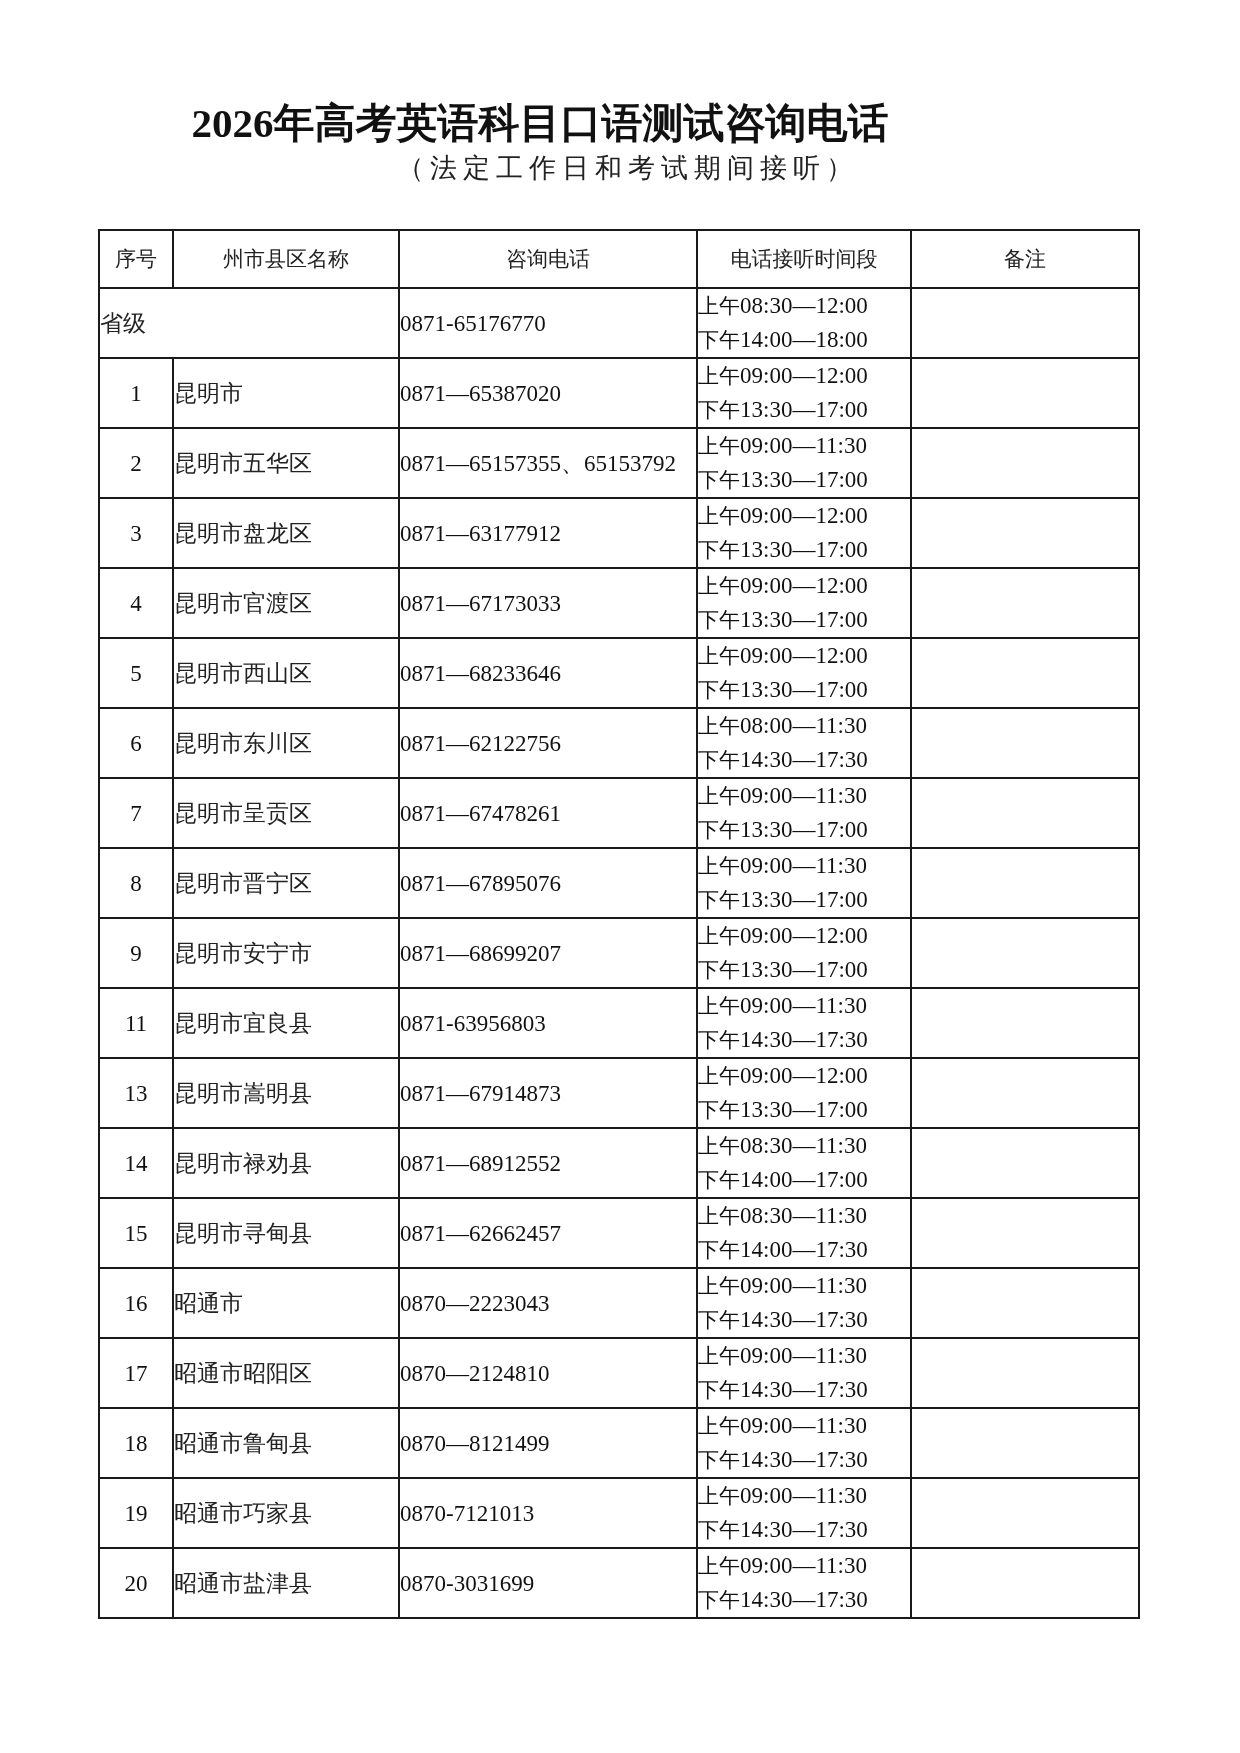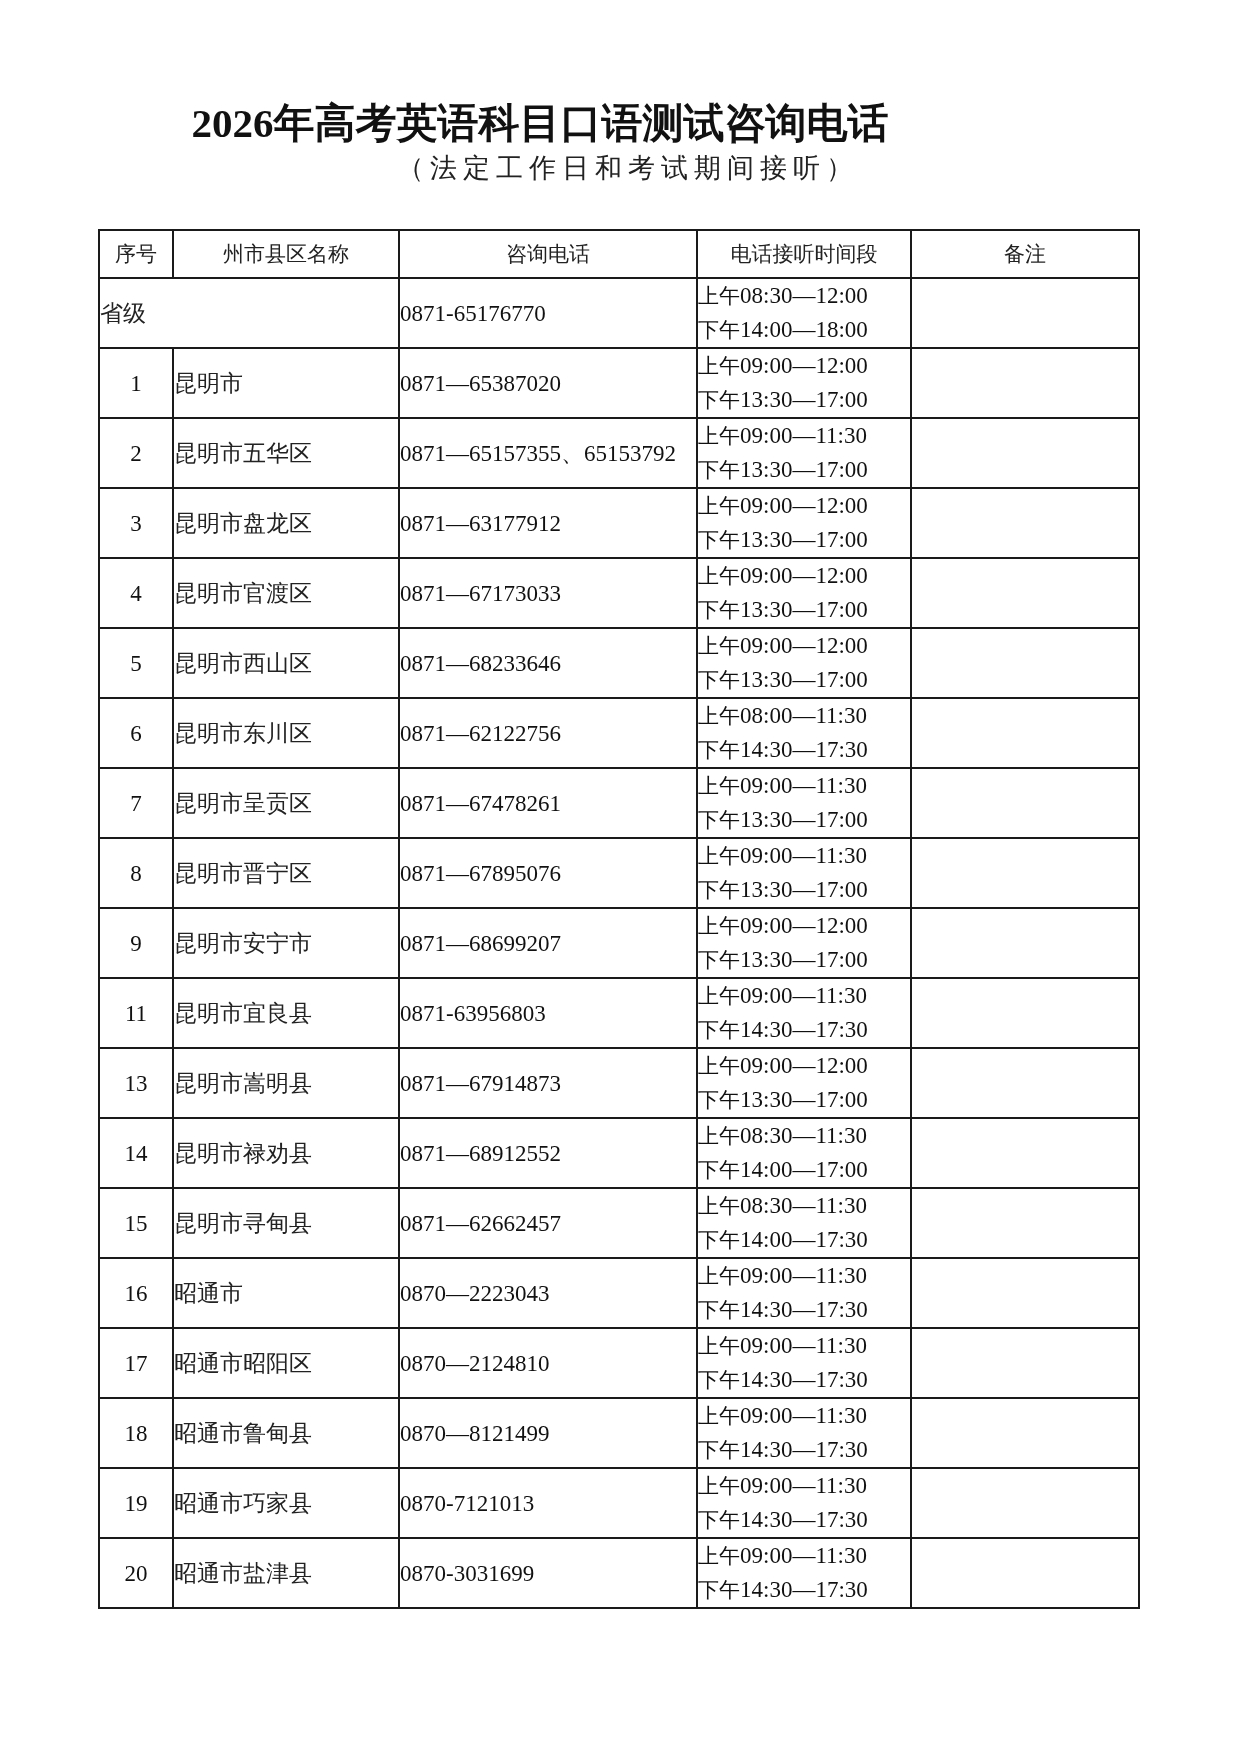--- a/index.html
+++ b/index.html
@@ -22,21 +22,21 @@
   }
   table.contacts td, table.contacts th {
     border: 2.5px solid #1a1a1a; padding: 0; overflow: hidden; white-space: nowrap;
     font-weight: normal; font-size: 23px; line-height: 33px; vertical-align: middle;
   }
   col.c-idx { width: 74px; }
   col.c-name { width: 226px; }
   col.c-phone { width: 298px; }
   col.c-time { width: 214px; }
   col.c-note { width: 228px; }
-  tr.head-row { height: 48px; }
+  tr.head-row { height: 58px; }
   tr.head-row th { text-align: center; font-family: "DejaVu Sans", sans-serif; font-size: 21px; color: #222; }
   tr.prov-row { height: 69px; margin-top: 14px; }
   tr.data-row { height: 65.75px; }
   td.idx { text-align: center; }
   td.name { text-align: left; padding-left: 6px; font-family: "DejaVu Sans", sans-serif; font-size: 21px; color: #222; }
   td.prov-name { text-align: left; padding-left: 80px; font-family: "DejaVu Sans", sans-serif; font-size: 21px; color: #222; }
   td.phone { text-align: left; padding-left: 4px; }
   td.time { text-align: left; padding-left: 4px; line-height: 32px; }
   td.time .t-line { display: block; }
   td.time .t-line .period { font-family: "DejaVu Sans", sans-serif; font-size: 21px; font-weight: 300; }

